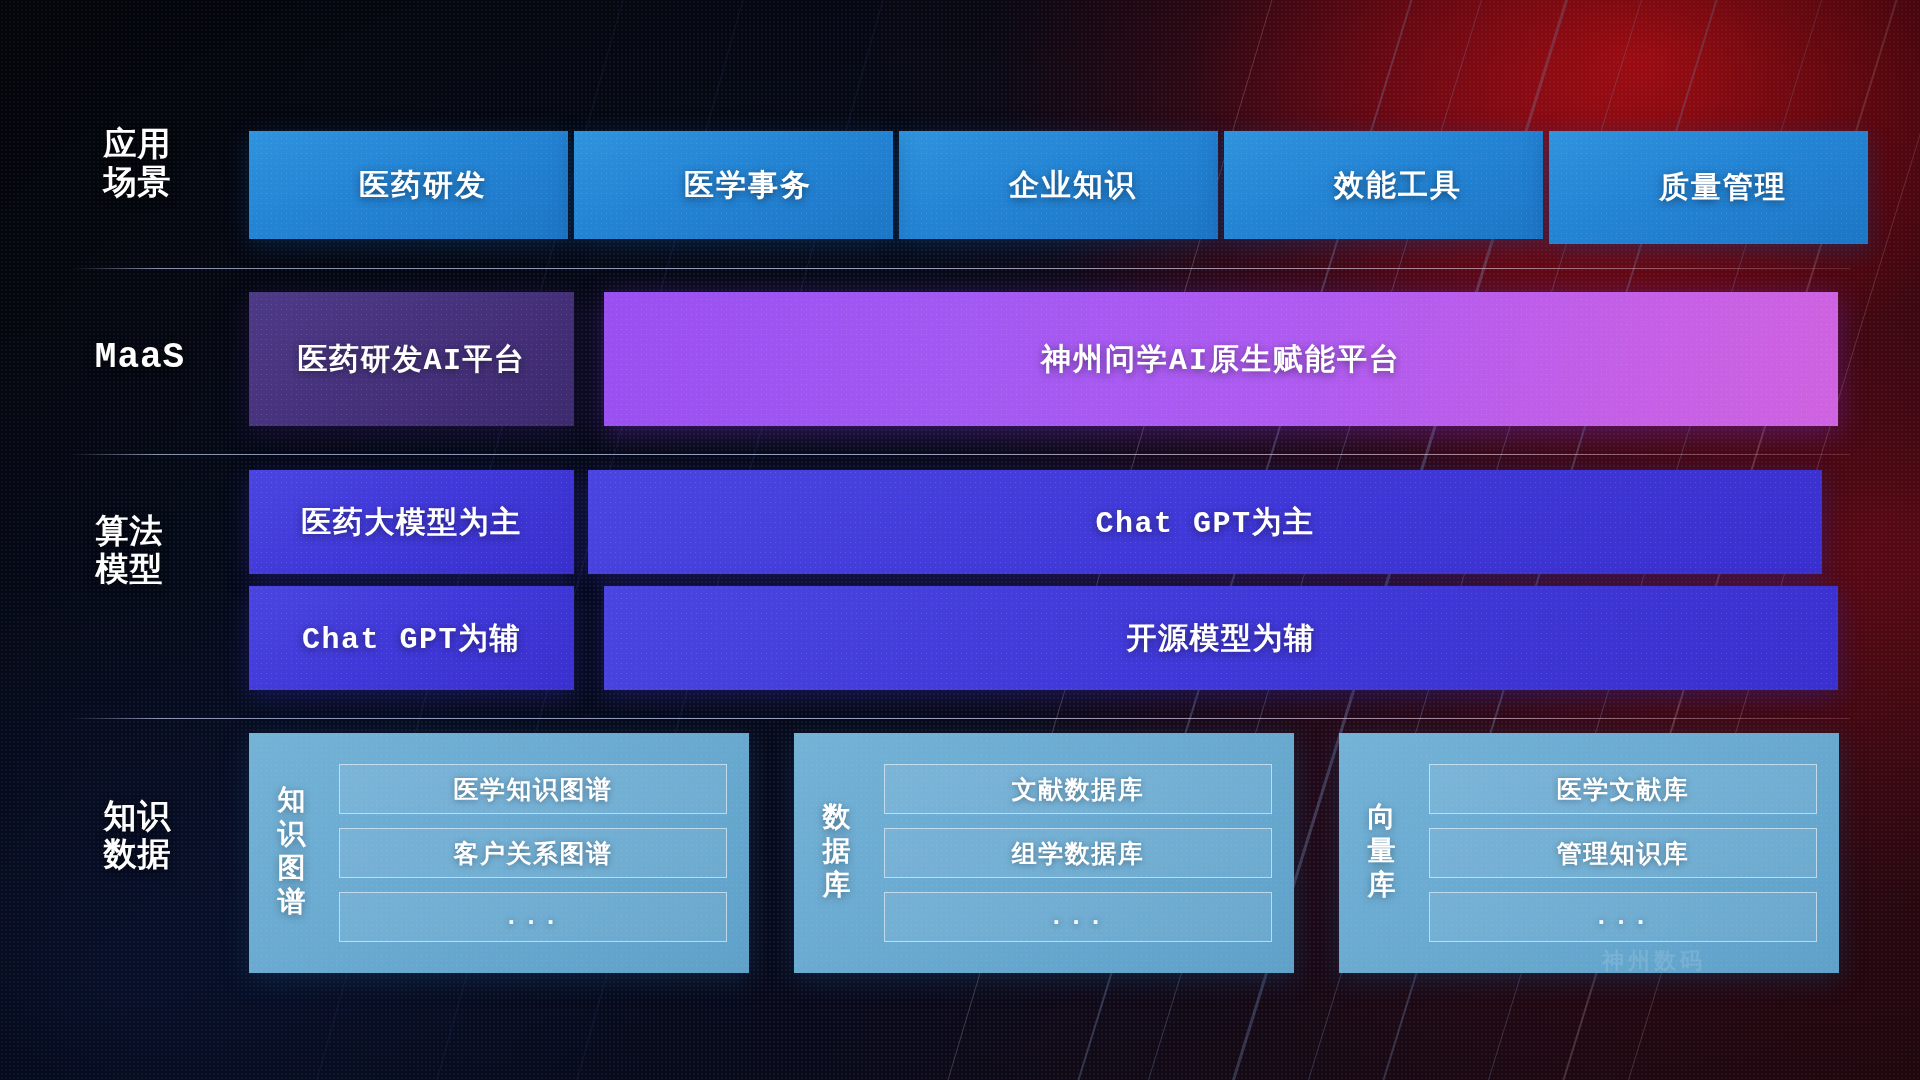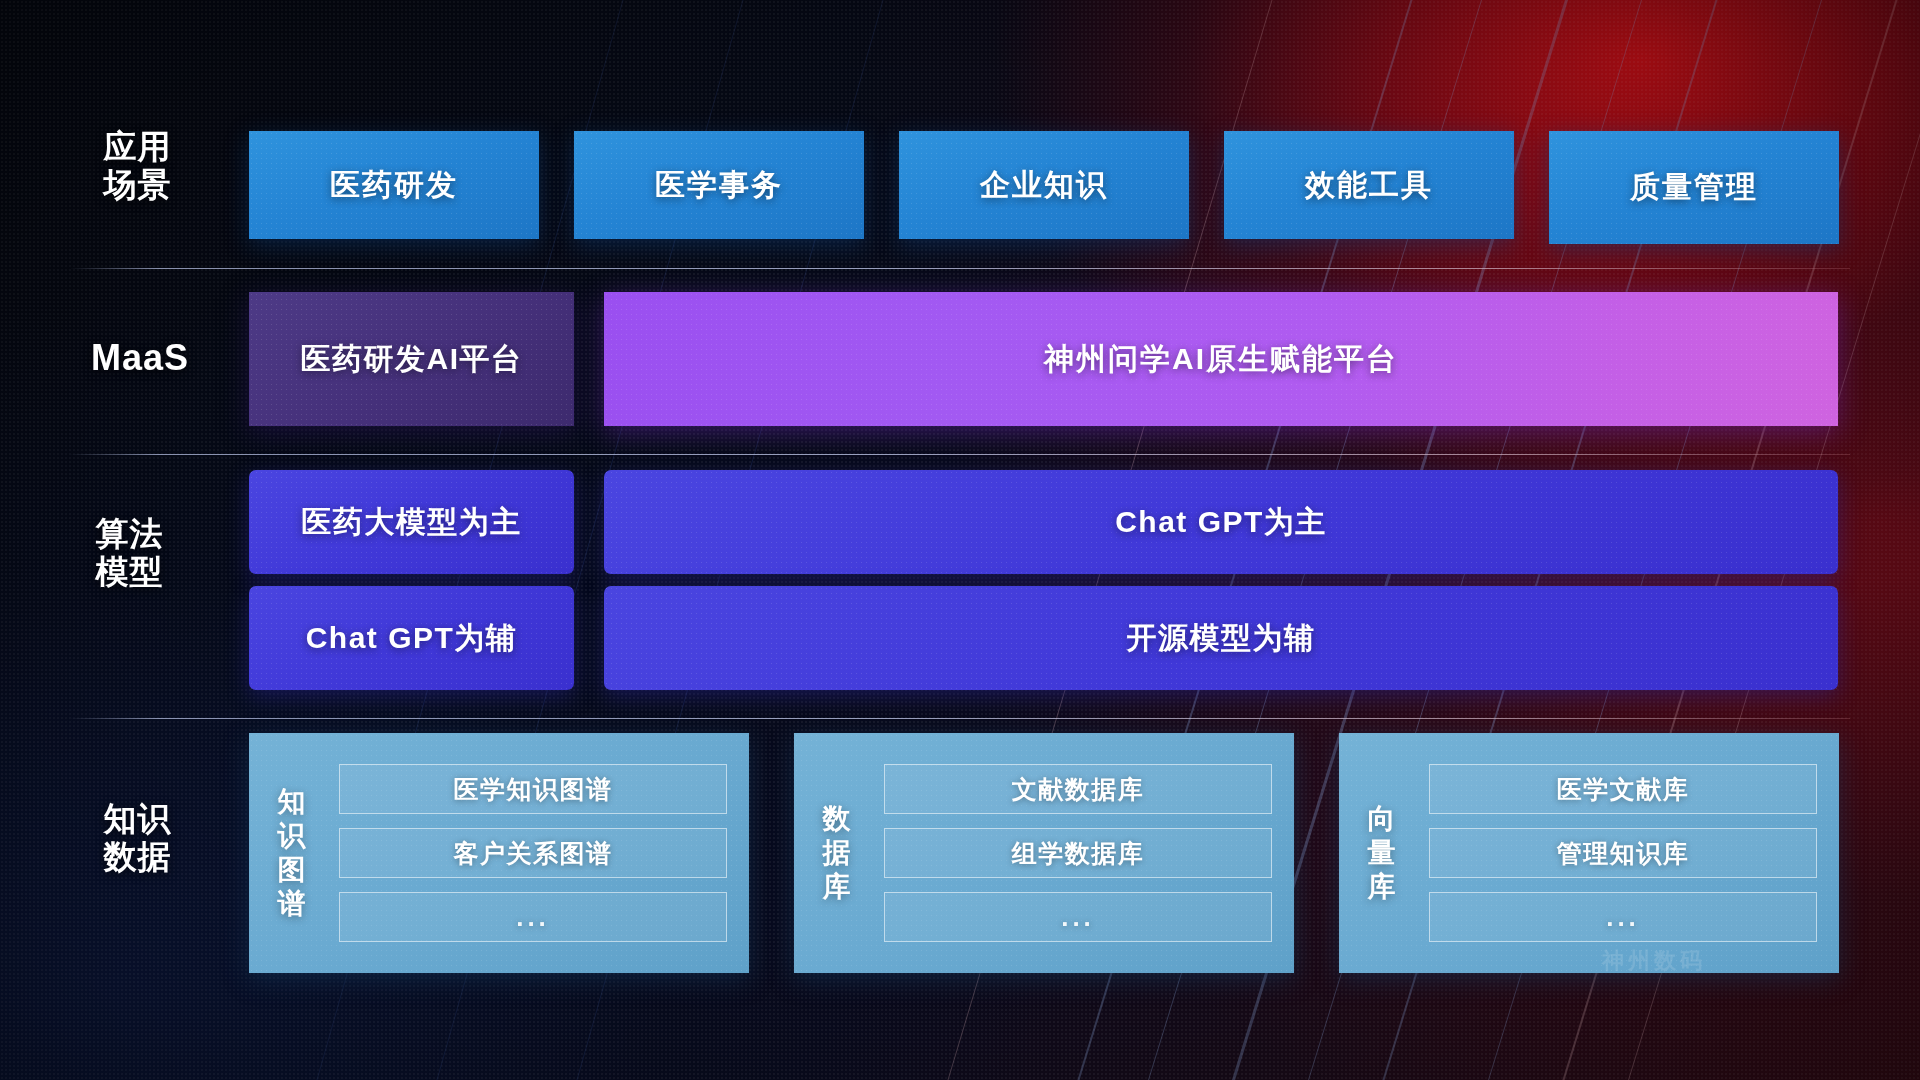--- a/index.html
+++ b/index.html
@@ -1,21 +1,21 @@
 <!DOCTYPE html>
 <html><head>
 <meta charset="utf-8">
 <style>
   html,body{margin:0;padding:0;}
   body{
     width:1920px;height:1080px;overflow:hidden;
     font-family:"Liberation Sans","DejaVu Sans",sans-serif;
     background:#05070f;
   }
-  .stage{position:relative;width:1920px;height:1080px;overflow:hidden;background:#737373;}
+  .stage{position:relative;width:1920px;height:1080px;overflow:hidden;background:#737373;font-family:Liberation Mono, monospace;}
 
   
   .bg-base{position:absolute;inset:0;
     background:
       radial-gradient(ellipse 900px 620px at 1640px 60px, rgba(226,16,24,.95) 0%, rgba(160,10,22,.80) 28%, rgba(88,8,22,.55) 50%, rgba(30,8,22,.18) 72%, rgba(5,7,15,0) 88%),
       radial-gradient(ellipse 1200px 900px at 1880px 520px, rgba(190,12,26,.55) 0%, rgba(96,8,22,.30) 42%, rgba(8,8,18,0) 78%),
       radial-gradient(ellipse 1100px 800px at 120px 980px, rgba(10,22,60,.85) 0%, rgba(6,12,34,.5) 50%, rgba(4,6,14,0) 85%),
       linear-gradient(125deg,#050812 0%,#060a18 38%,#0a0a1c 58%,#160a18 74%,#2a0a14 100%);
   }
   .bg-vign{position:absolute;inset:0;
@@ -38,29 +38,29 @@
   .card{position:absolute;display:flex;align-items:center;justify-content:center;
     color:#fff;font-weight:700;text-align:center;
     text-shadow:0 2px 8px rgba(0,0,0,.45);}
   .card .tex{position:absolute;inset:0;pointer-events:none;opacity:.22;
     background-image:radial-gradient(rgba(255,255,255,.55) .7px, transparent .8px);
     background-size:5px 5px;}
   .card span.lbl{position:relative;z-index:2;}
 
   
   .app-card{background:linear-gradient(160deg,#2f93dd 0%,#2484d4 45%,#1d76c6 100%);
-    box-shadow:0 6px 22px rgba(10,60,120,.45);font-size:30px;letter-spacing:2px;}
+    box-shadow:0 6px 22px rgba(10,60,120,.45);font-size:30px;letter-spacing:2px;padding-left:29px;}
   
   .maas-left{background:linear-gradient(145deg,#4d3a86 0%,#45307a 55%,#3d2a6e 100%);
     box-shadow:0 6px 24px rgba(40,20,90,.5);font-size:30px;letter-spacing:1.5px;}
   .maas-right{background:linear-gradient(100deg,#9a4ff0 0%,#a259f2 28%,#b05bf0 58%,#c45fe6 82%,#cf63e0 100%);
     box-shadow:0 6px 26px rgba(110,40,190,.45);font-size:30px;letter-spacing:2px;}
   
   .algo-card{background:linear-gradient(150deg,#4a45e0 0%,#4038d8 50%,#3a30cf 100%);
-    box-shadow:0 6px 22px rgba(40,35,150,.45);font-size:30px;letter-spacing:1.5px;border-radius:7px;}
+    box-shadow:0 6px 22px rgba(40,35,150,.45);font-size:30px;letter-spacing:1.5px;}
   
   .kpanel{position:absolute;display:flex;align-items:stretch;
     background:linear-gradient(150deg,#74b2d6 0%,#6aaad1 48%,#5fa1c9 100%);
     box-shadow:0 6px 24px rgba(20,60,100,.45);}
   .kpanel .tex{position:absolute;inset:0;pointer-events:none;opacity:.18;
     background-image:radial-gradient(rgba(255,255,255,.6) .7px, transparent .8px);
     background-size:5px 5px;}
   .kp-title{position:relative;z-index:2;width:86px;flex:none;
     display:flex;flex-direction:column;align-items:center;justify-content:center;
     color:#fff;font-weight:700;font-size:28px;line-height:1.22;letter-spacing:1px;
@@ -167,21 +167,21 @@
 
     <div class="rowlabel" style="left:62px;top:515px;width:135px;font-size:33px;">
       <div>算法</div>
       <div>模型</div>
     </div>
 
     <div class="card algo-card" style="left:249px;top:470px;width:325px;height:104px;">
       <div class="tex"></div>
         <span class="lbl">医药大模型为主</span>
     </div>
-    <div class="card algo-card" style="left:604px;top:470px;width:1234px;height:104px;">
+    <div class="card algo-card" style="left:588px;top:470px;width:1234px;height:104px;">
       <div class="tex"></div>
         <span class="lbl">Chat GPT为主</span>
     </div>
     <div class="card algo-card" style="left:249px;top:586px;width:325px;height:104px;">
       <div class="tex"></div>
         <span class="lbl">Chat GPT为辅</span>
     </div>
     <div class="card algo-card" style="left:604px;top:586px;width:1234px;height:104px;">
       <div class="tex"></div>
         <span class="lbl">开源模型为辅</span>

